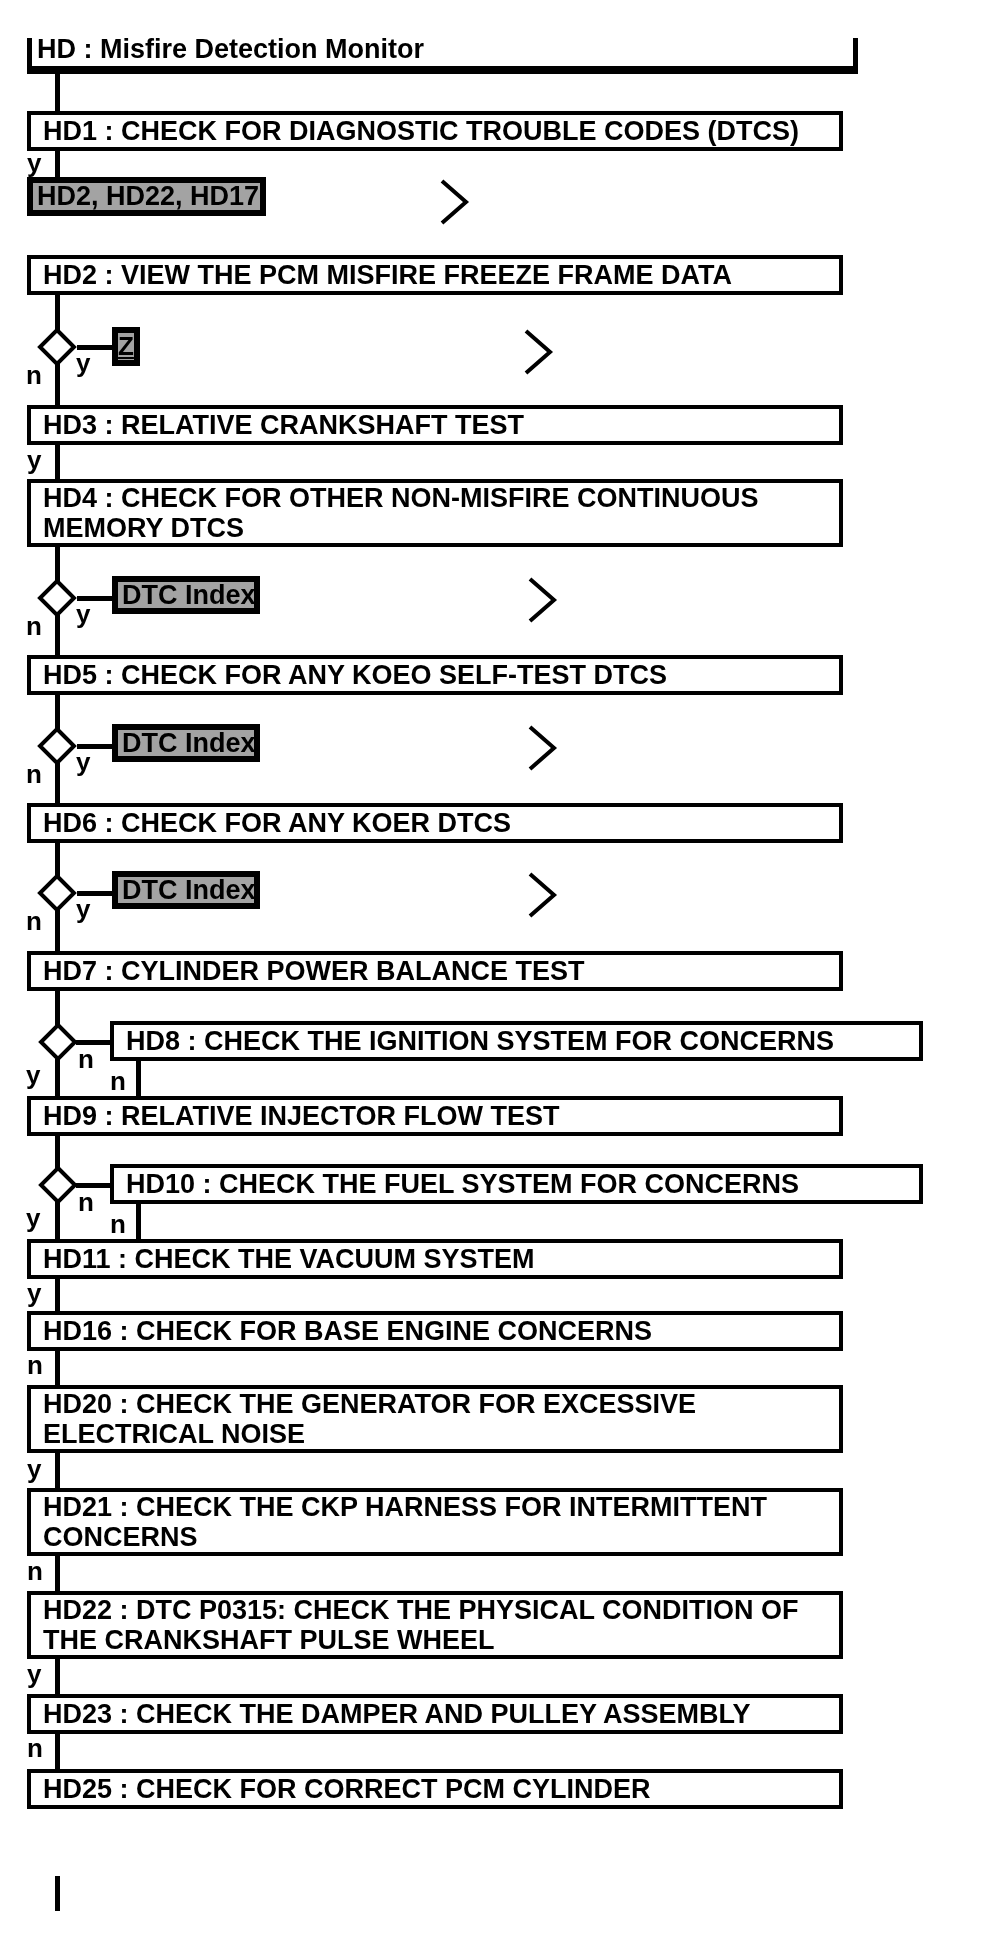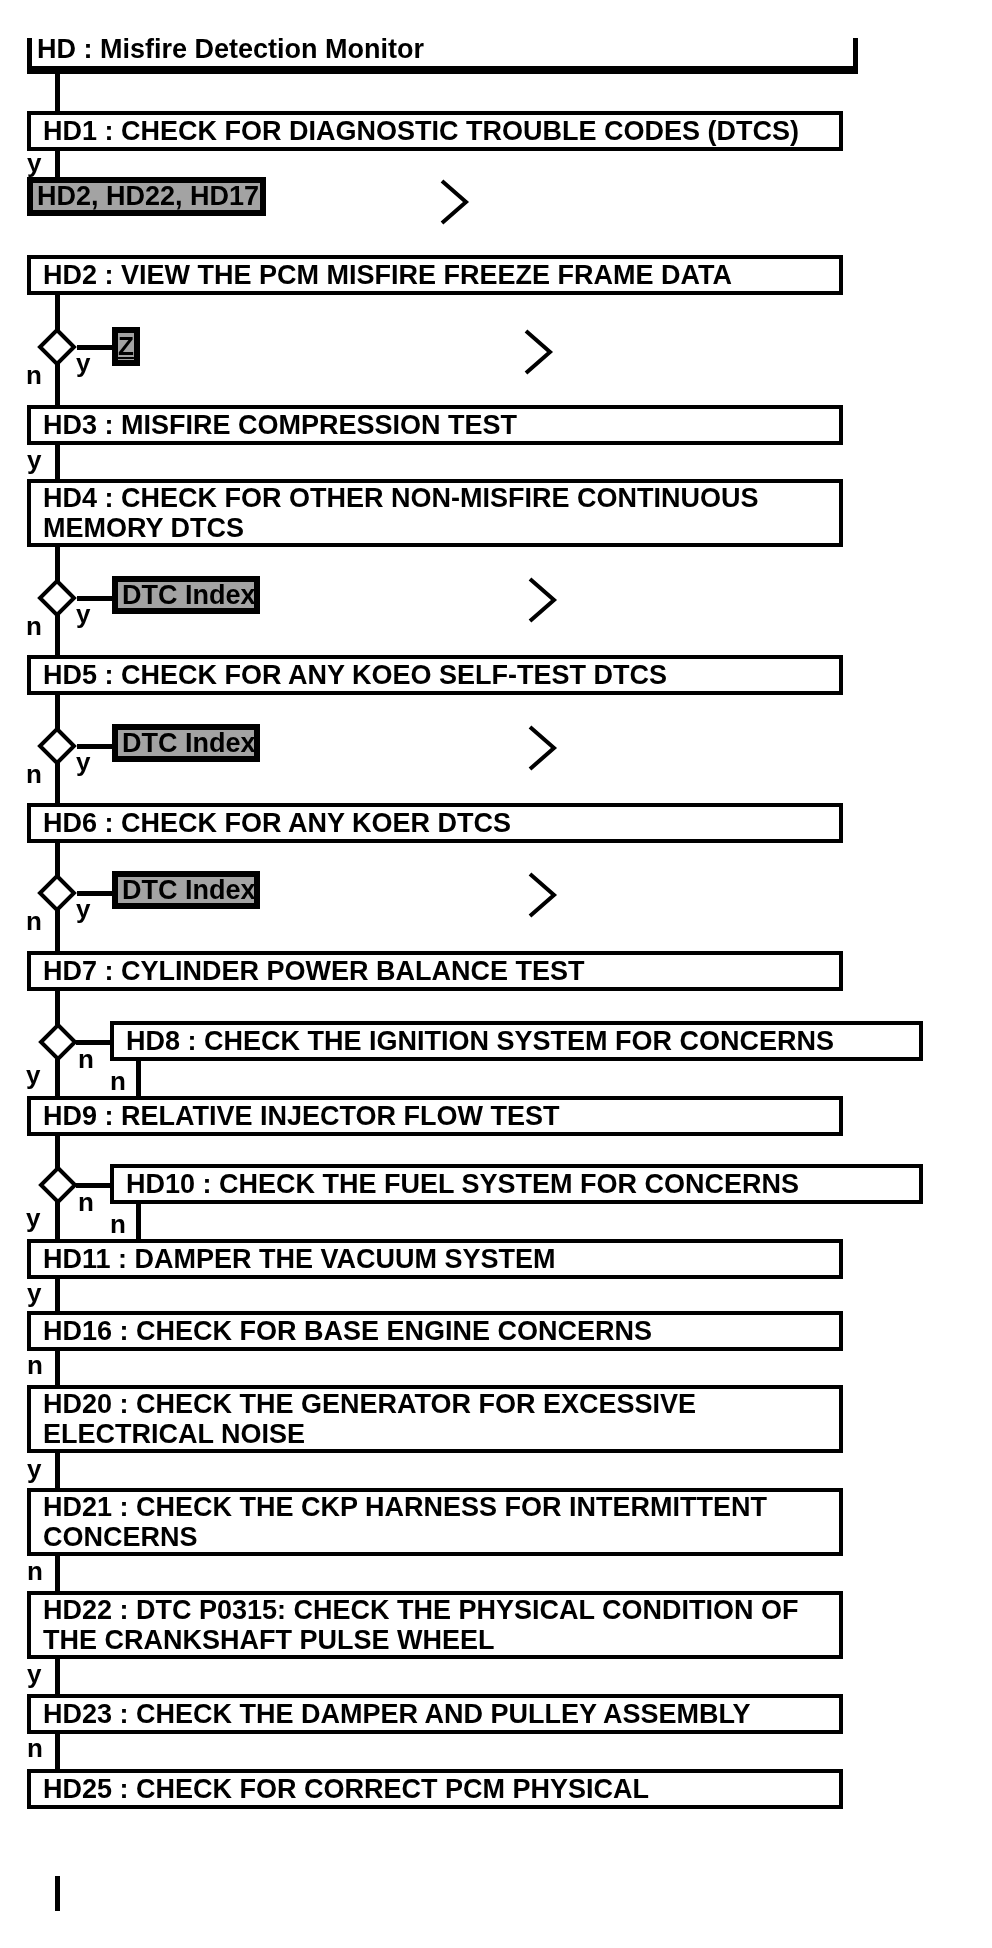--- a/index.html
+++ b/index.html
@@ -73,35 +73,35 @@
   <div class="hline" style="left:77px;top:744px;width:37px"></div>
   <div class="hline" style="left:77px;top:891px;width:37px"></div>
   <div class="hline" style="left:76px;top:1040px;width:36px"></div>
   <div class="hline" style="left:76px;top:1183px;width:36px"></div>
 
   <div class="titlebox">HD : Misfire Detection Monitor</div>
 
   <div class="box" style="top:111px">HD1 : CHECK FOR DIAGNOSTIC TROUBLE CODES (DTCS)</div>
   <div class="linkbox" style="left:27px;top:177px;width:239px;height:39px">HD2, HD22, HD17</div>
   <div class="box" style="top:255px">HD2 : VIEW THE PCM MISFIRE FREEZE FRAME DATA</div>
-  <div class="box" style="top:405px">HD3 : MISFIRE COMPRESSION TEST</div>
+  <div class="box" style="top:405px">HD3 : RELATIVE CRANKSHAFT TEST</div>
   <div class="box two" style="top:479px">HD4 : CHECK FOR OTHER NON-MISFIRE CONTINUOUS MEMORY DTCS</div>
   <div class="box" style="top:655px">HD5 : CHECK FOR ANY KOEO SELF-TEST DTCS</div>
   <div class="box" style="top:803px">HD6 : CHECK FOR ANY KOER DTCS</div>
   <div class="box" style="top:951px">HD7 : CYLINDER POWER BALANCE TEST</div>
   <div class="box wide" style="top:1021px">HD8 : CHECK THE IGNITION SYSTEM FOR CONCERNS</div>
   <div class="box" style="top:1096px">HD9 : RELATIVE INJECTOR FLOW TEST</div>
   <div class="box wide" style="top:1164px">HD10 : CHECK THE FUEL SYSTEM FOR CONCERNS</div>
-  <div class="box" style="top:1239px">HD11 : DAMPER THE VACUUM SYSTEM</div>
+  <div class="box" style="top:1239px">HD11 : CHECK THE VACUUM SYSTEM</div>
   <div class="box" style="top:1311px">HD16 : CHECK FOR BASE ENGINE CONCERNS</div>
   <div class="box two" style="top:1385px">HD20 : CHECK THE GENERATOR FOR EXCESSIVE ELECTRICAL NOISE</div>
   <div class="box two" style="top:1488px">HD21 : CHECK THE CKP HARNESS FOR INTERMITTENT CONCERNS</div>
   <div class="box two" style="top:1591px">HD22 : DTC P0315: CHECK THE PHYSICAL CONDITION OF THE CRANKSHAFT PULSE WHEEL</div>
   <div class="box" style="top:1694px">HD23 : CHECK THE DAMPER AND PULLEY ASSEMBLY</div>
-  <div class="box" style="top:1769px">HD25 : CHECK FOR CORRECT PCM PHYSICAL</div>
+  <div class="box" style="top:1769px">HD25 : CHECK FOR CORRECT PCM CYLINDER</div>
 
   <div class="linkbox zbox" style="left:112px;top:327px;width:28px;height:39px">Z</div>
   <div class="linkbox" style="left:112px;top:576px;width:148px;height:38px">DTC Index</div>
   <div class="linkbox" style="left:112px;top:724px;width:148px;height:38px">DTC Index</div>
   <div class="linkbox" style="left:112px;top:871px;width:148px;height:38px">DTC Index</div>
 
   <div class="dia" style="left:37px;top:327px"><svg width="40" height="40" viewBox="0 0 40 40">
         <polygon points="20,3 37,20 20,37 3,20" fill="#ffffff" stroke="#000000" stroke-width="4"></polygon>
       </svg></div>
   <div class="dia" style="left:37px;top:578px"><svg width="40" height="40" viewBox="0 0 40 40">

